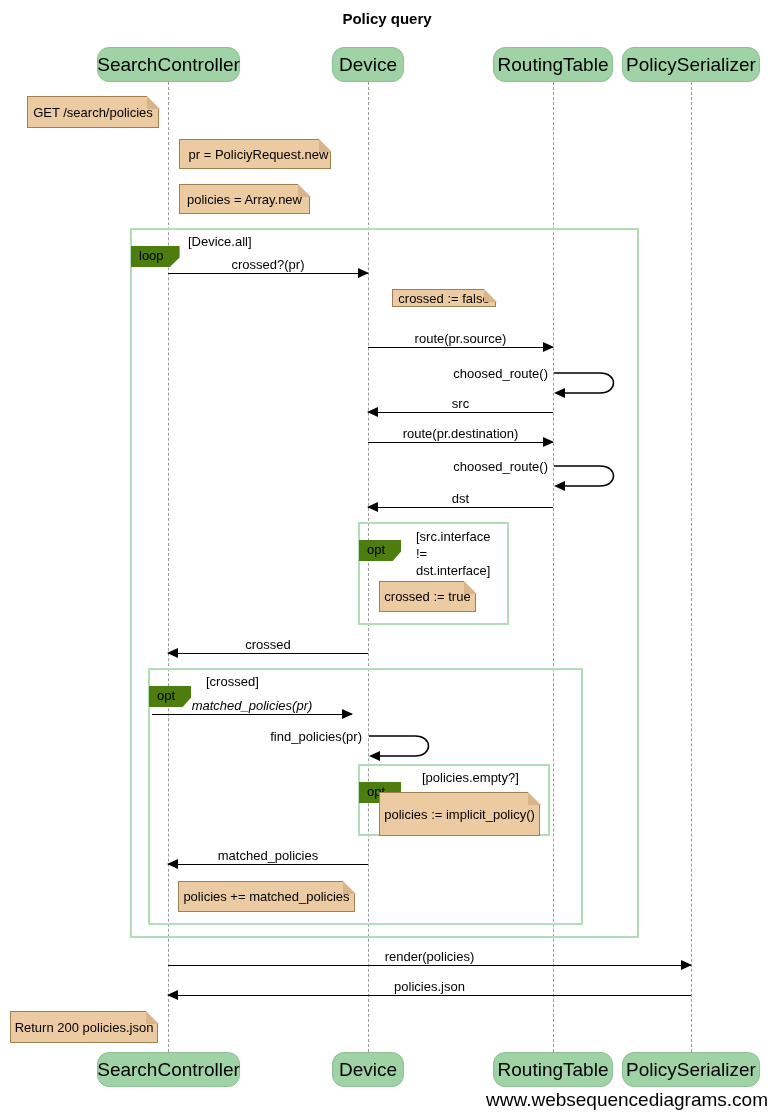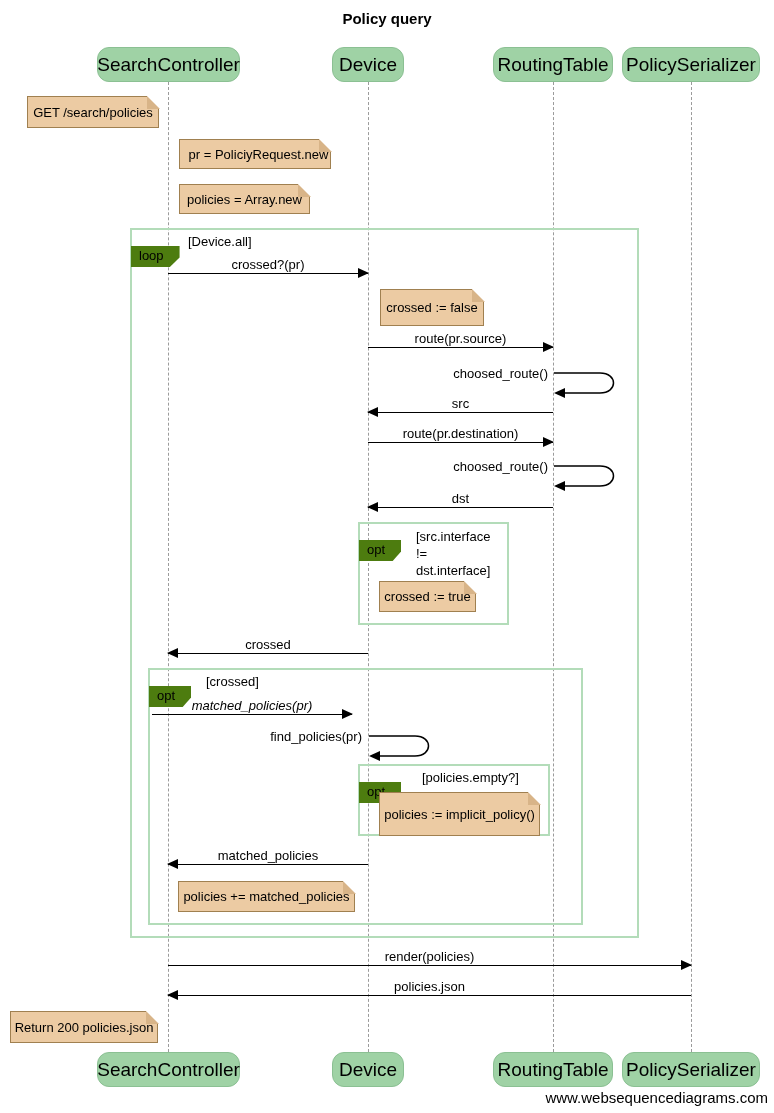--- a/index.html
+++ b/index.html
@@ -2,21 +2,21 @@
 <html><head>
 <meta charset="utf-8">
 <style>
   html,body{margin:0;padding:0;background:#fff;}
   #diagram{
     position:relative;width:774px;height:1113px;background:#fff;
     font-family:"Liberation Sans",sans-serif;color:#000;overflow:hidden;
   }
   .title{position:absolute;left:0;top:10px;width:774px;text-align:center;
     font-size:15px;font-weight:bold;}
-  .footer{position:absolute;right:6px;top:1089px;font-size:15px;}
+  .footer{position:absolute;right:6px;top:1089px;font-size:19px;}
   .actor{position:absolute;height:35px;background:#9fd2a5;border:1px solid #8bc093;
     border-radius:12px;display:flex;align-items:center;justify-content:center;
     font-size:19px;box-sizing:border-box;}
   .lifeline{position:absolute;top:82px;height:970px;width:0;border-left:1px dashed #9b9b9b;}
   .frame{position:absolute;border:2px solid #b3dcb9;box-sizing:border-box;background:transparent;}
   .frame .tab{position:absolute;top:-1px;left:-1px;background:#4d7c0f;
     padding:2px 16px 4px 8px;font-size:13px;
     clip-path:polygon(0 0,100% 0,100% 55%,80% 100%,0 100%);margin-top:17px;}
   .frame .cond{position:absolute;left:56px;top:3px;font-size:13px;white-space:pre-line;line-height:17px;}
   .note{position:absolute;background:#eccba3;border:1.5px solid #a08050;
@@ -117,21 +117,21 @@
 
   <div class="note" style="left:27px;top:96px;width:132px;height:32px;">
     <span>GET /search/policies</span>
   </div>
   <div class="note" style="left:179px;top:139px;width:152px;height:30px;padding-left:7px;">
     <span>pr = PoliciyRequest.new</span>
   </div>
   <div class="note" style="left:179px;top:184px;width:131px;height:30px;">
     <span>policies = Array.new</span>
   </div>
-  <div class="note" style="left:380px;top:289px;width:104px;height:37px;">
+  <div class="note" style="left:392px;top:289px;width:104px;height:18px;">
     <span>crossed := false</span>
   </div>
   <div class="note" style="left:379px;top:581px;width:97px;height:31px;">
     <span>crossed := true</span>
   </div>
   <div class="note" style="left:379px;top:792px;width:161px;height:44px;">
     <span>policies := implicit_policy()</span>
   </div>
   <div class="note" style="left:178px;top:881px;width:177px;height:31px;">
     <span>policies += matched_policies</span>

